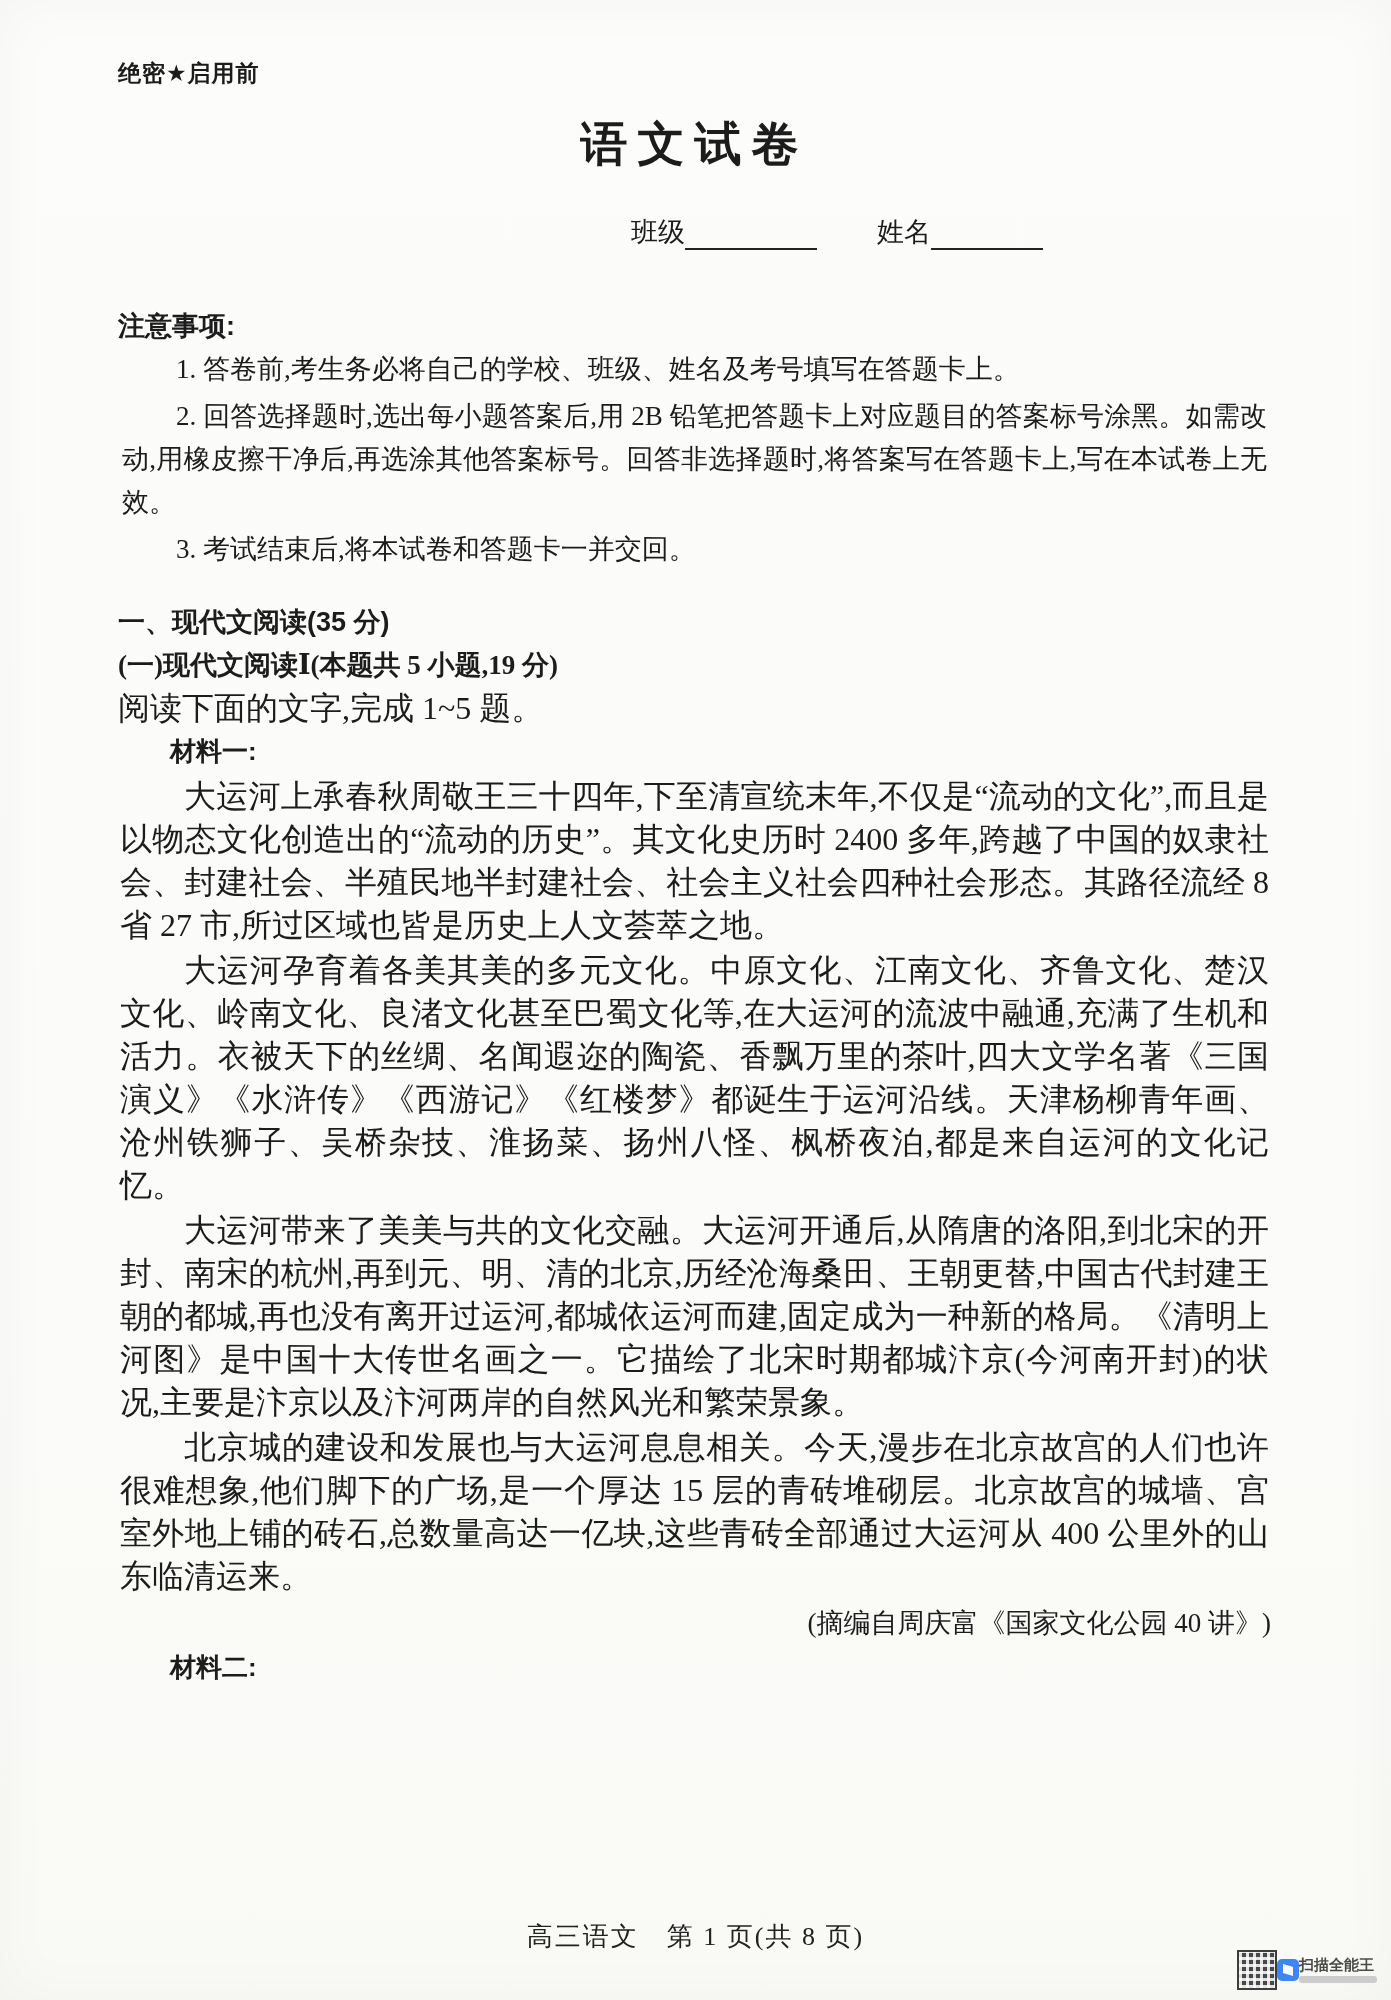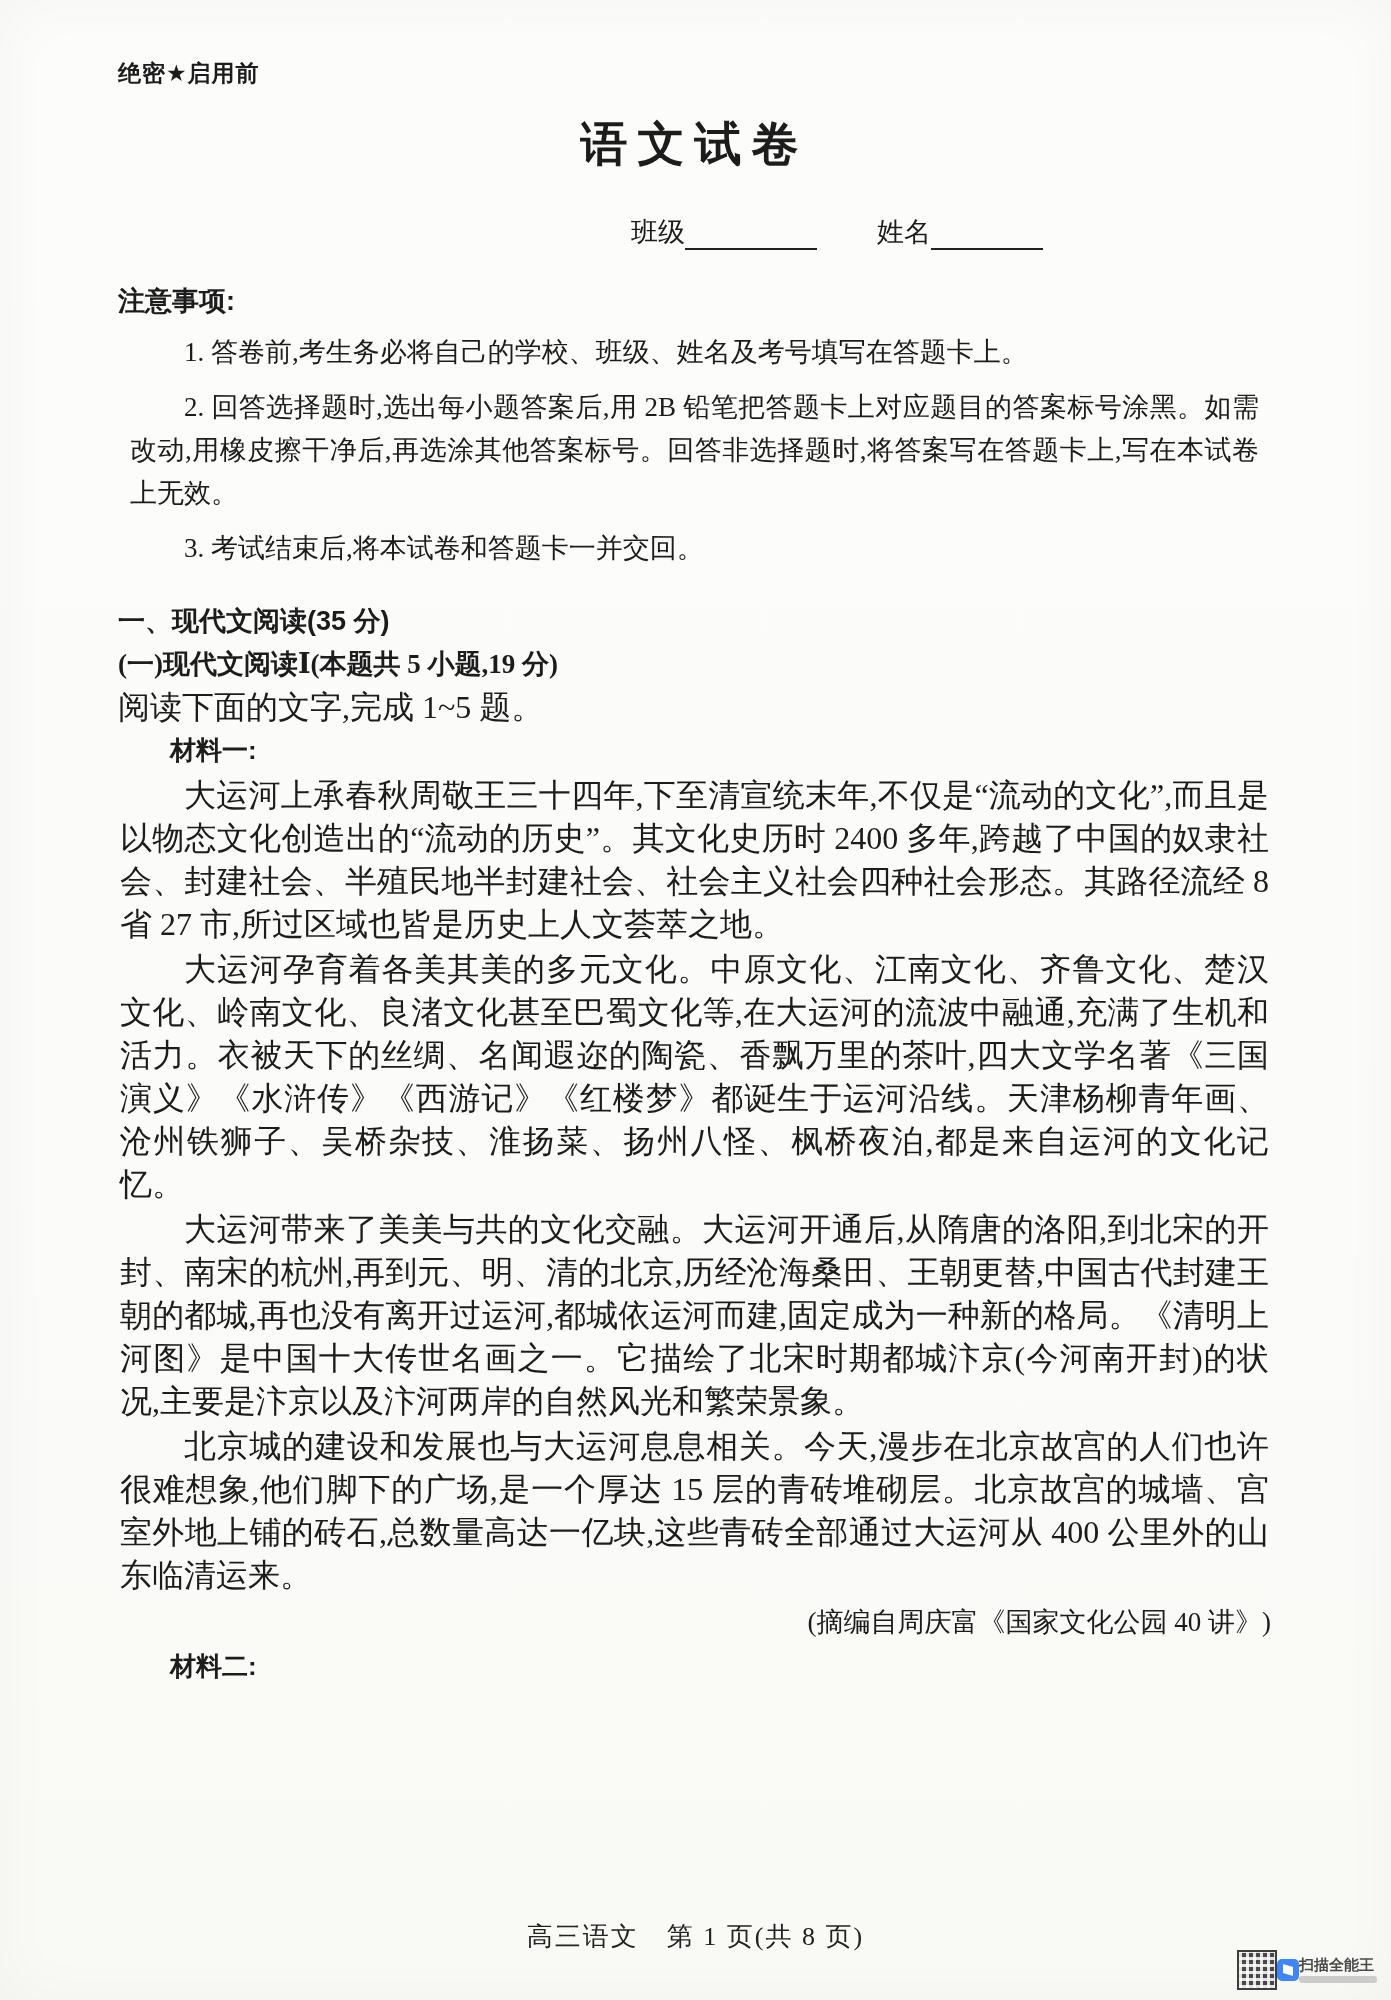--- a/index.html
+++ b/index.html
@@ -48,26 +48,26 @@
   }
   .id-field{display:flex;align-items:flex-end;}
   .id-label{white-space:nowrap;}
   .blank{
     display:inline-block;height:30px;
     border-bottom:2px solid #222;
   }
   .blank.class-blank{width:132px;margin-right:48px;}
   .blank.name-blank{width:112px;}
   .notice-h{
-    margin-top:33px;
+    margin-top:58px;
     font-family:Liberation Sans, sans-serif;
     font-weight:bold;font-size:27px;
   }
   .notice-item{
-    margin:12px;font-size:27px;line-height:43px;
+    margin:4px;font-size:27px;line-height:43px;
     text-indent:2em;text-align:justify;
   }
   .sec-h{
     margin-top:30px;
     font-family:"Liberation Sans","DejaVu Sans",sans-serif;
     font-weight:bold;font-size:27px;line-height:43px;
   }
   .sub-h{
     font-size:27px;line-height:43px;font-weight:600;
   }

